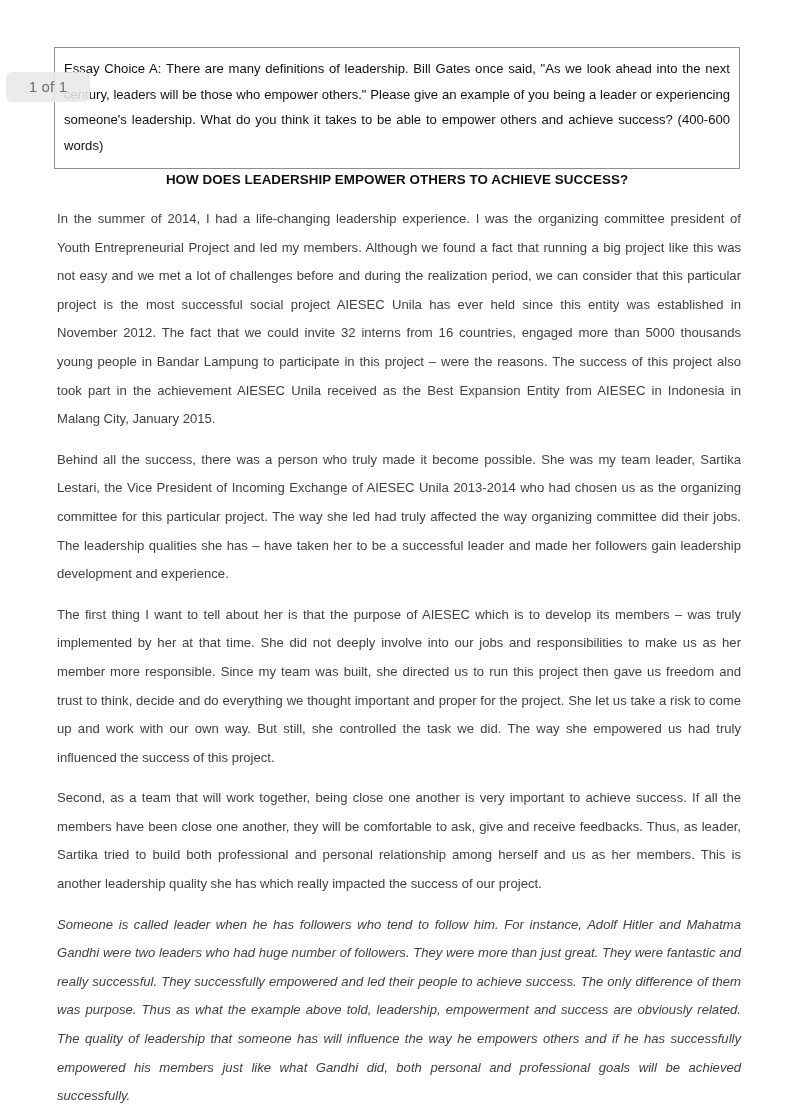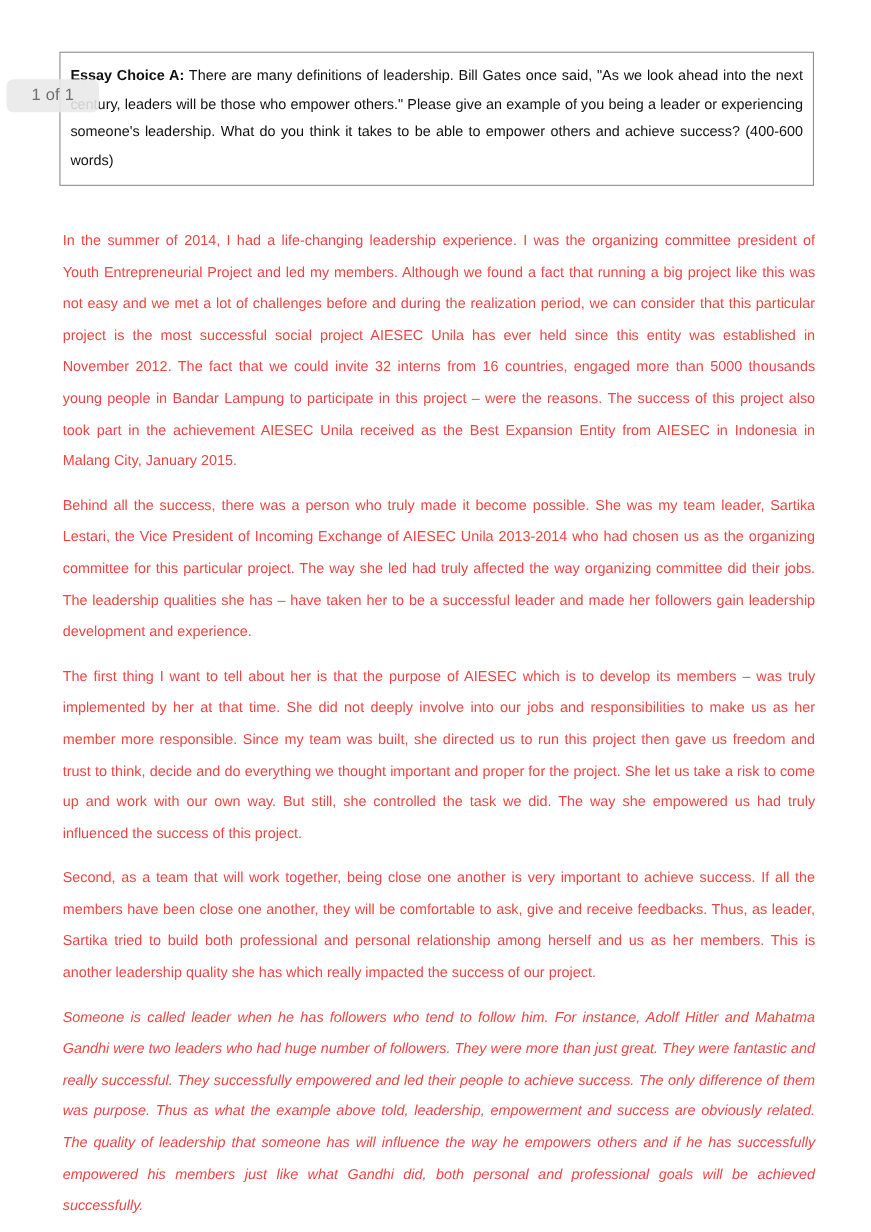--- a/index.html
+++ b/index.html
@@ -54,21 +54,21 @@
   .prompt-text {
     font-size: 13.1px;
     line-height: 25.5px;
     text-align: justify;
     text-justify: inter-word;
     color: #101010;
     margin: 0;
     hyphens: none;
   }
   .prompt-text .lead {
-    font-weight: bold;
+    font-weight: normal;
   }
 
   
   .essay-title {
     position: absolute;
     left: 54px;
     top: 172px;
     width: 686px;
     text-align: center;
     font-size: 13.4px;
@@ -83,39 +83,40 @@
     left: 57px;
     top: 205px;
     width: 684px;
   }
   .body-copy p {
     margin: 0 0 12px 0;
     font-size: 13.1px;
     line-height: 28.6px;
     text-align: justify;
     text-justify: inter-word;
-    color: #ef4444;
+    color: #404040;
     hyphens: none;
   }
   .body-copy p:last-child {
     margin-bottom: 0;
     font-style: italic;
   }
 </style>
 </head>
 <body>
 
 <div class="page">
 
   <div class="page-indicator">1 of 1</div>
 
   <div class="prompt-box">
     <p class="prompt-text"><span class="lead">Essay Choice A:</span><span> There are many definitions of leadership. Bill Gates once said, "As we look ahead into the next century, leaders will be those who empower others." Please give an example of you being a leader or experiencing someone's leadership. What do you think it takes to be able to empower others and achieve success? (400-600 words)</span></p>
   </div>
 
+  <div class="essay-title">HOW DOES LEADERSHIP EMPOWER OTHERS TO ACHIEVE SUCCESS?</div>
 
   <div class="body-copy">
     <p>In the summer of 2014, I had a life-changing leadership experience. I was the organizing committee president of Youth Entrepreneurial Project and led my members. Although we found a fact that running a big project like this was not easy and we met a lot of challenges before and during the realization period, we can consider that this particular project is the most successful social project AIESEC Unila has ever held since this entity was established in November 2012. The fact that we could invite 32 interns from 16 countries, engaged more than 5000 thousands young people in Bandar Lampung to participate in this project – were the reasons. The success of this project also took part in the achievement AIESEC Unila received as the Best Expansion Entity from AIESEC in Indonesia in Malang City, January 2015.</p>
     <p>Behind all the success, there was a person who truly made it become possible. She was my team leader, Sartika Lestari, the Vice President of Incoming Exchange of AIESEC Unila 2013-2014 who had chosen us as the organizing committee for this particular project. The way she led had truly affected the way organizing committee did their jobs. The leadership qualities she has – have taken her to be a successful leader and made her followers gain leadership development and experience.</p>
     <p>The first thing I want to tell about her is that the purpose of AIESEC which is to develop its members – was truly implemented by her at that time. She did not deeply involve into our jobs and responsibilities to make us as her member more responsible. Since my team was built, she directed us to run this project then gave us freedom and trust to think, decide and do everything we thought important and proper for the project. She let us take a risk to come up and work with our own way. But still, she controlled the task we did. The way she empowered us had truly influenced the success of this project.</p>
     <p>Second, as a team that will work together, being close one another is very important to achieve success. If all the members have been close one another, they will be comfortable to ask, give and receive feedbacks. Thus, as leader, Sartika tried to build both professional and personal relationship among herself and us as her members. This is another leadership quality she has which really impacted the success of our project.</p>
     <p>Someone is called leader when he has followers who tend to follow him. For instance, Adolf Hitler and Mahatma Gandhi were two leaders who had huge number of followers. They were more than just great. They were fantastic and really successful. They successfully empowered and led their people to achieve success. The only difference of them was purpose. Thus as what the example above told, leadership, empowerment and success are obviously related. The quality of leadership that someone has will influence the way he empowers others and if he has successfully empowered his members just like what Gandhi did, both personal and professional goals will be achieved successfully.</p>
   </div>
 
 </div>

